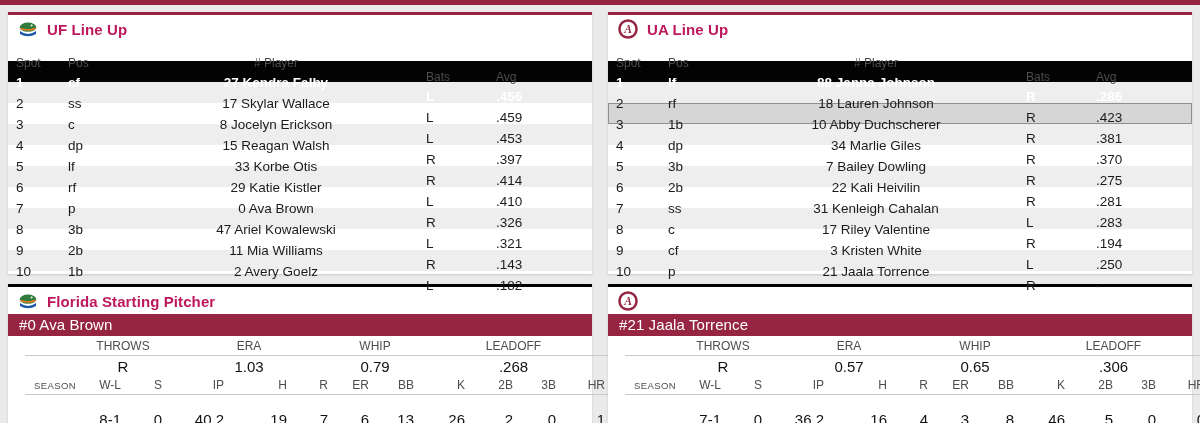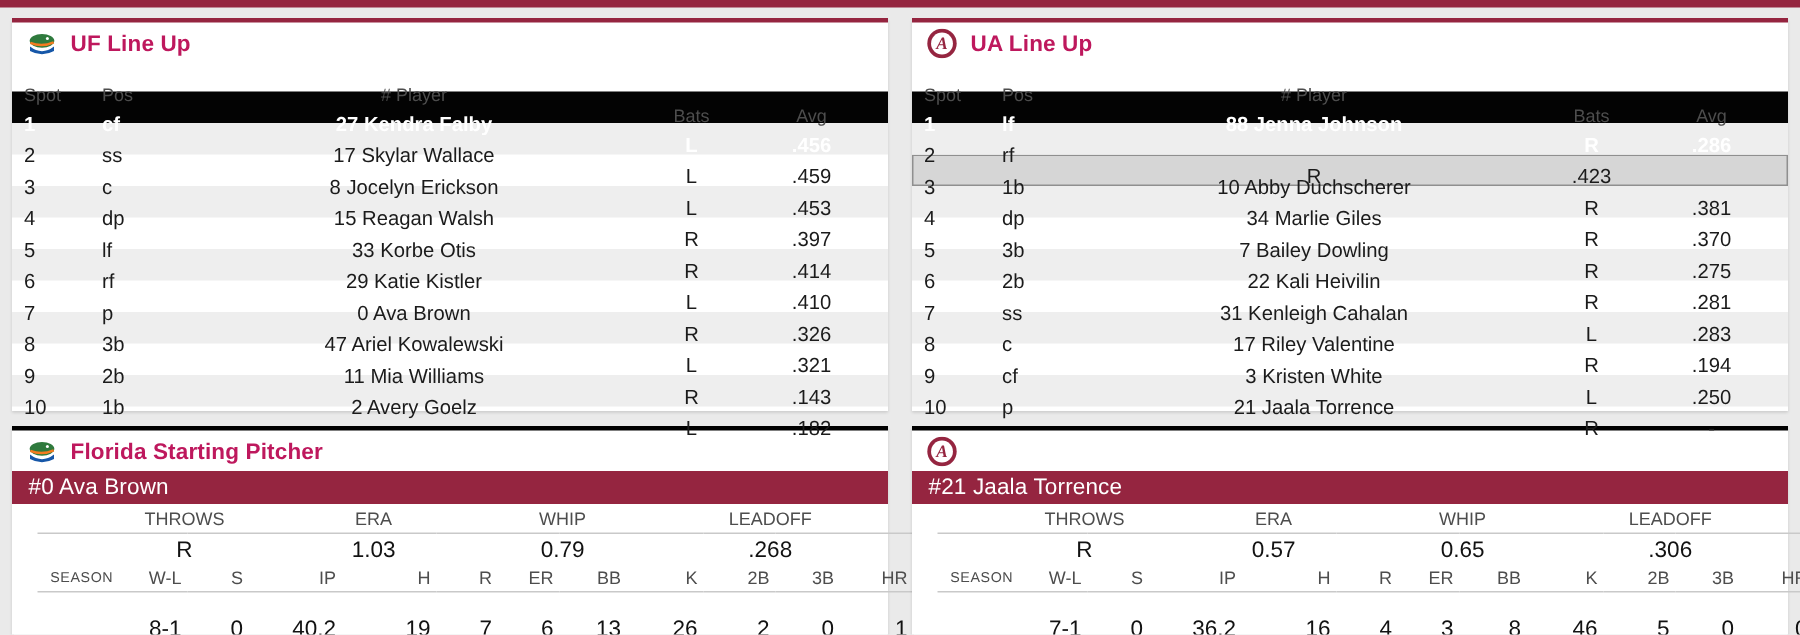--- a/index.html
+++ b/index.html
@@ -28,38 +28,38 @@
   .logo{width:20px;height:20px;flex:0 0 20px;display:block;}
   .logo svg{display:block;width:20px;height:20px;}
 
   
   .lrow{
     display:grid;grid-template-columns:52px 58px 1fr 70px 90px;
     align-items:center;height:21px;padding:0 6px 0 8px;
     font-size:13.5px;color:#1b1b1b;
   }
   .lhead{height:19px;font-size:12px;color:#4d4d4d;}
-  .c-bats,.c-avg{text-align:center;margin-top:28px;}
+  .c-bats,.c-avg{margin-top:28px;}
   .c-player{white-space:nowrap;overflow:hidden;text-align:center;}
   .lrows{padding-bottom:3px;}
   .lrows .lrow:nth-child(even){background:var(--row-stripe);}
   .lrows .lrow.at-bat{background:var(--at-bat-row-bg);color:#fff;font-weight:600;}
   .lrows .lrow.selected{background:var(--selected-row-bg);box-shadow:inset 0 0 0 1px #8F8F8F;}
 
   
   .banner{
     background:var(--crimson);color:#fff;font-weight:normal;
     font-size:15px;line-height:15px;padding:3px 11px 4px;letter-spacing:.1px;
   }
   table.stats{width:100%;border-collapse:collapse;table-layout:fixed;margin:0 17px 2px;}
   table.stats td{padding:0 4px;overflow:hidden;white-space:nowrap;}
   tr.labels td{font-size:12px;color:#4d4d4d;text-align:center;padding-top:3px;padding-bottom:2px;border-bottom:1px solid #c9c9c9;}
   tr.vals td{font-size:15px;color:#121212;text-align:center;padding-top:2px;padding-bottom:3px;}
   tr.shead td{font-size:12px;color:#4d4d4d;text-align:right;padding-bottom:2px;border-bottom:1px solid #c9c9c9;}
-  tr.shead td.season{text-align:center;font-size:9.5px;letter-spacing:.4px;padding-left:8px;}
+  tr.shead td.season{text-align:right;font-size:9.5px;letter-spacing:.4px;padding-left:8px;}
   tr.svals td{font-size:15px;color:#121212;text-align:right;padding-top:16px;padding-bottom:3px;border-bottom:1px solid #d9d9d9;}
 </style>
 </head>
 <body>
 
 <div class="topbar"></div>
 
 <div class="cols">
 
   <div>
@@ -263,20 +263,21 @@
         <div class="lrow at-bat">
           <span class="c-spot">1</span>
           <span class="c-pos">lf</span>
           <span class="c-player">88 Jenna Johnson</span>
           <span class="c-bats">R</span>
           <span class="c-avg">.286</span>
         </div>
         <div class="lrow">
           <span class="c-spot">2</span>
           <span class="c-pos">rf</span>
+          <span class="c-player">18 Lauren Johnson</span>
           <span class="c-bats">R</span>
           <span class="c-avg">.423</span>
         </div>
         <div class="lrow selected">
           <span class="c-spot">3</span>
           <span class="c-pos">1b</span>
           <span class="c-player">10 Abby Duchscherer</span>
           <span class="c-bats">R</span>
           <span class="c-avg">.381</span>
         </div>

